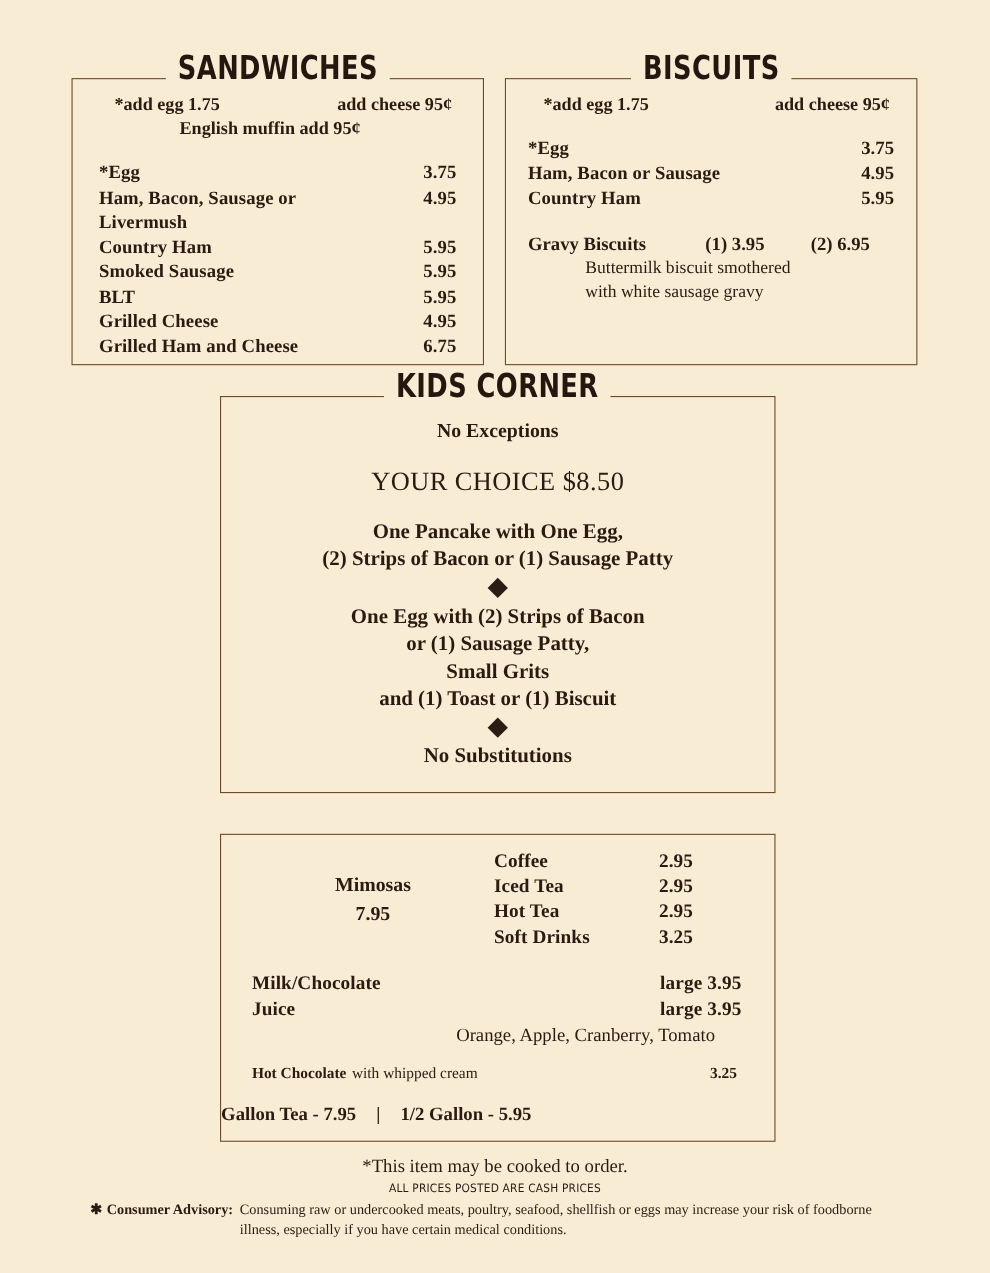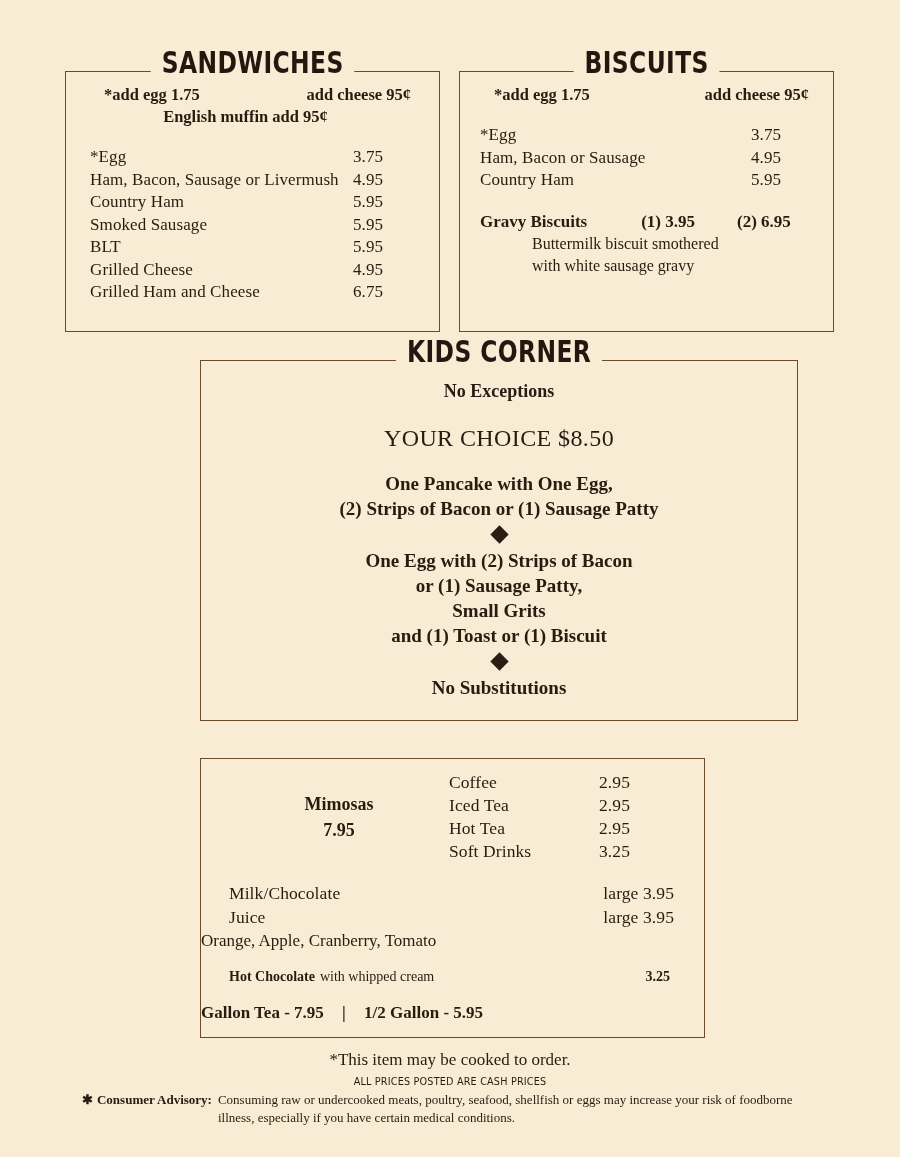--- a/index.html
+++ b/index.html
@@ -55,25 +55,25 @@
 
   
   .inner {
     padding: 14px 22px 10px 22px;
   }
   .row {
     display: flex;
     align-items: baseline;
     font-size: 17px;
     line-height: 22.5px;
-    font-weight: normal;
+    font-weight: bold;
     letter-spacing: 0.1px;
   }
   .row .nm { flex: 1 1 auto; }
-  .row .pr { flex: 0 0 auto; text-align: left; }
+  .row .pr { flex: 0 0 auto; text-align: right; }
 
   .addons {
     font-size: 16.5px;
     font-weight: bold;
     line-height: 22px;
   }
   .addons-line {
     display: flex;
     justify-content: space-between;
   }
@@ -120,21 +120,21 @@
     font-size: 16px;
     font-weight: normal;
     line-height: 22px;
     padding-left: 52px;
   }
 
   
   #kids {
     left: 200px;
     top: 360px;
-    width: 598px;
+    width: 505px;
     height: 361px;
   }
   #kids .kinner {
     padding: 18px 10px 10px 10px;
     text-align: center;
   }
   .k-noexc {
     font-size: 18px;
     font-weight: bold;
     line-height: 24px;
@@ -193,21 +193,21 @@
     font-size: 17.5px;
     line-height: 23px;
   }
   .bev-list .row .nm { flex: 0 0 150px; }
   .bev-list .row .pr { width: 60px; text-align: left; }
 
   .bev-mid { padding: 0 30px 0 28px; }
   .bev-mid .row { font-size: 17.5px; line-height: 24px; }
   .bev-mid .row .pr { width: 100px; text-align: right; }
   .bev-juice-desc {
-    text-align: left;
+    text-align: right;
     font-size: 17px;
     font-weight: normal;
     line-height: 24px;
     padding-right: 54px;
   }
   .bev-hot {
     display: flex;
     padding: 0 34px 0 28px;
     font-size: 14px;
     line-height: 24px;

